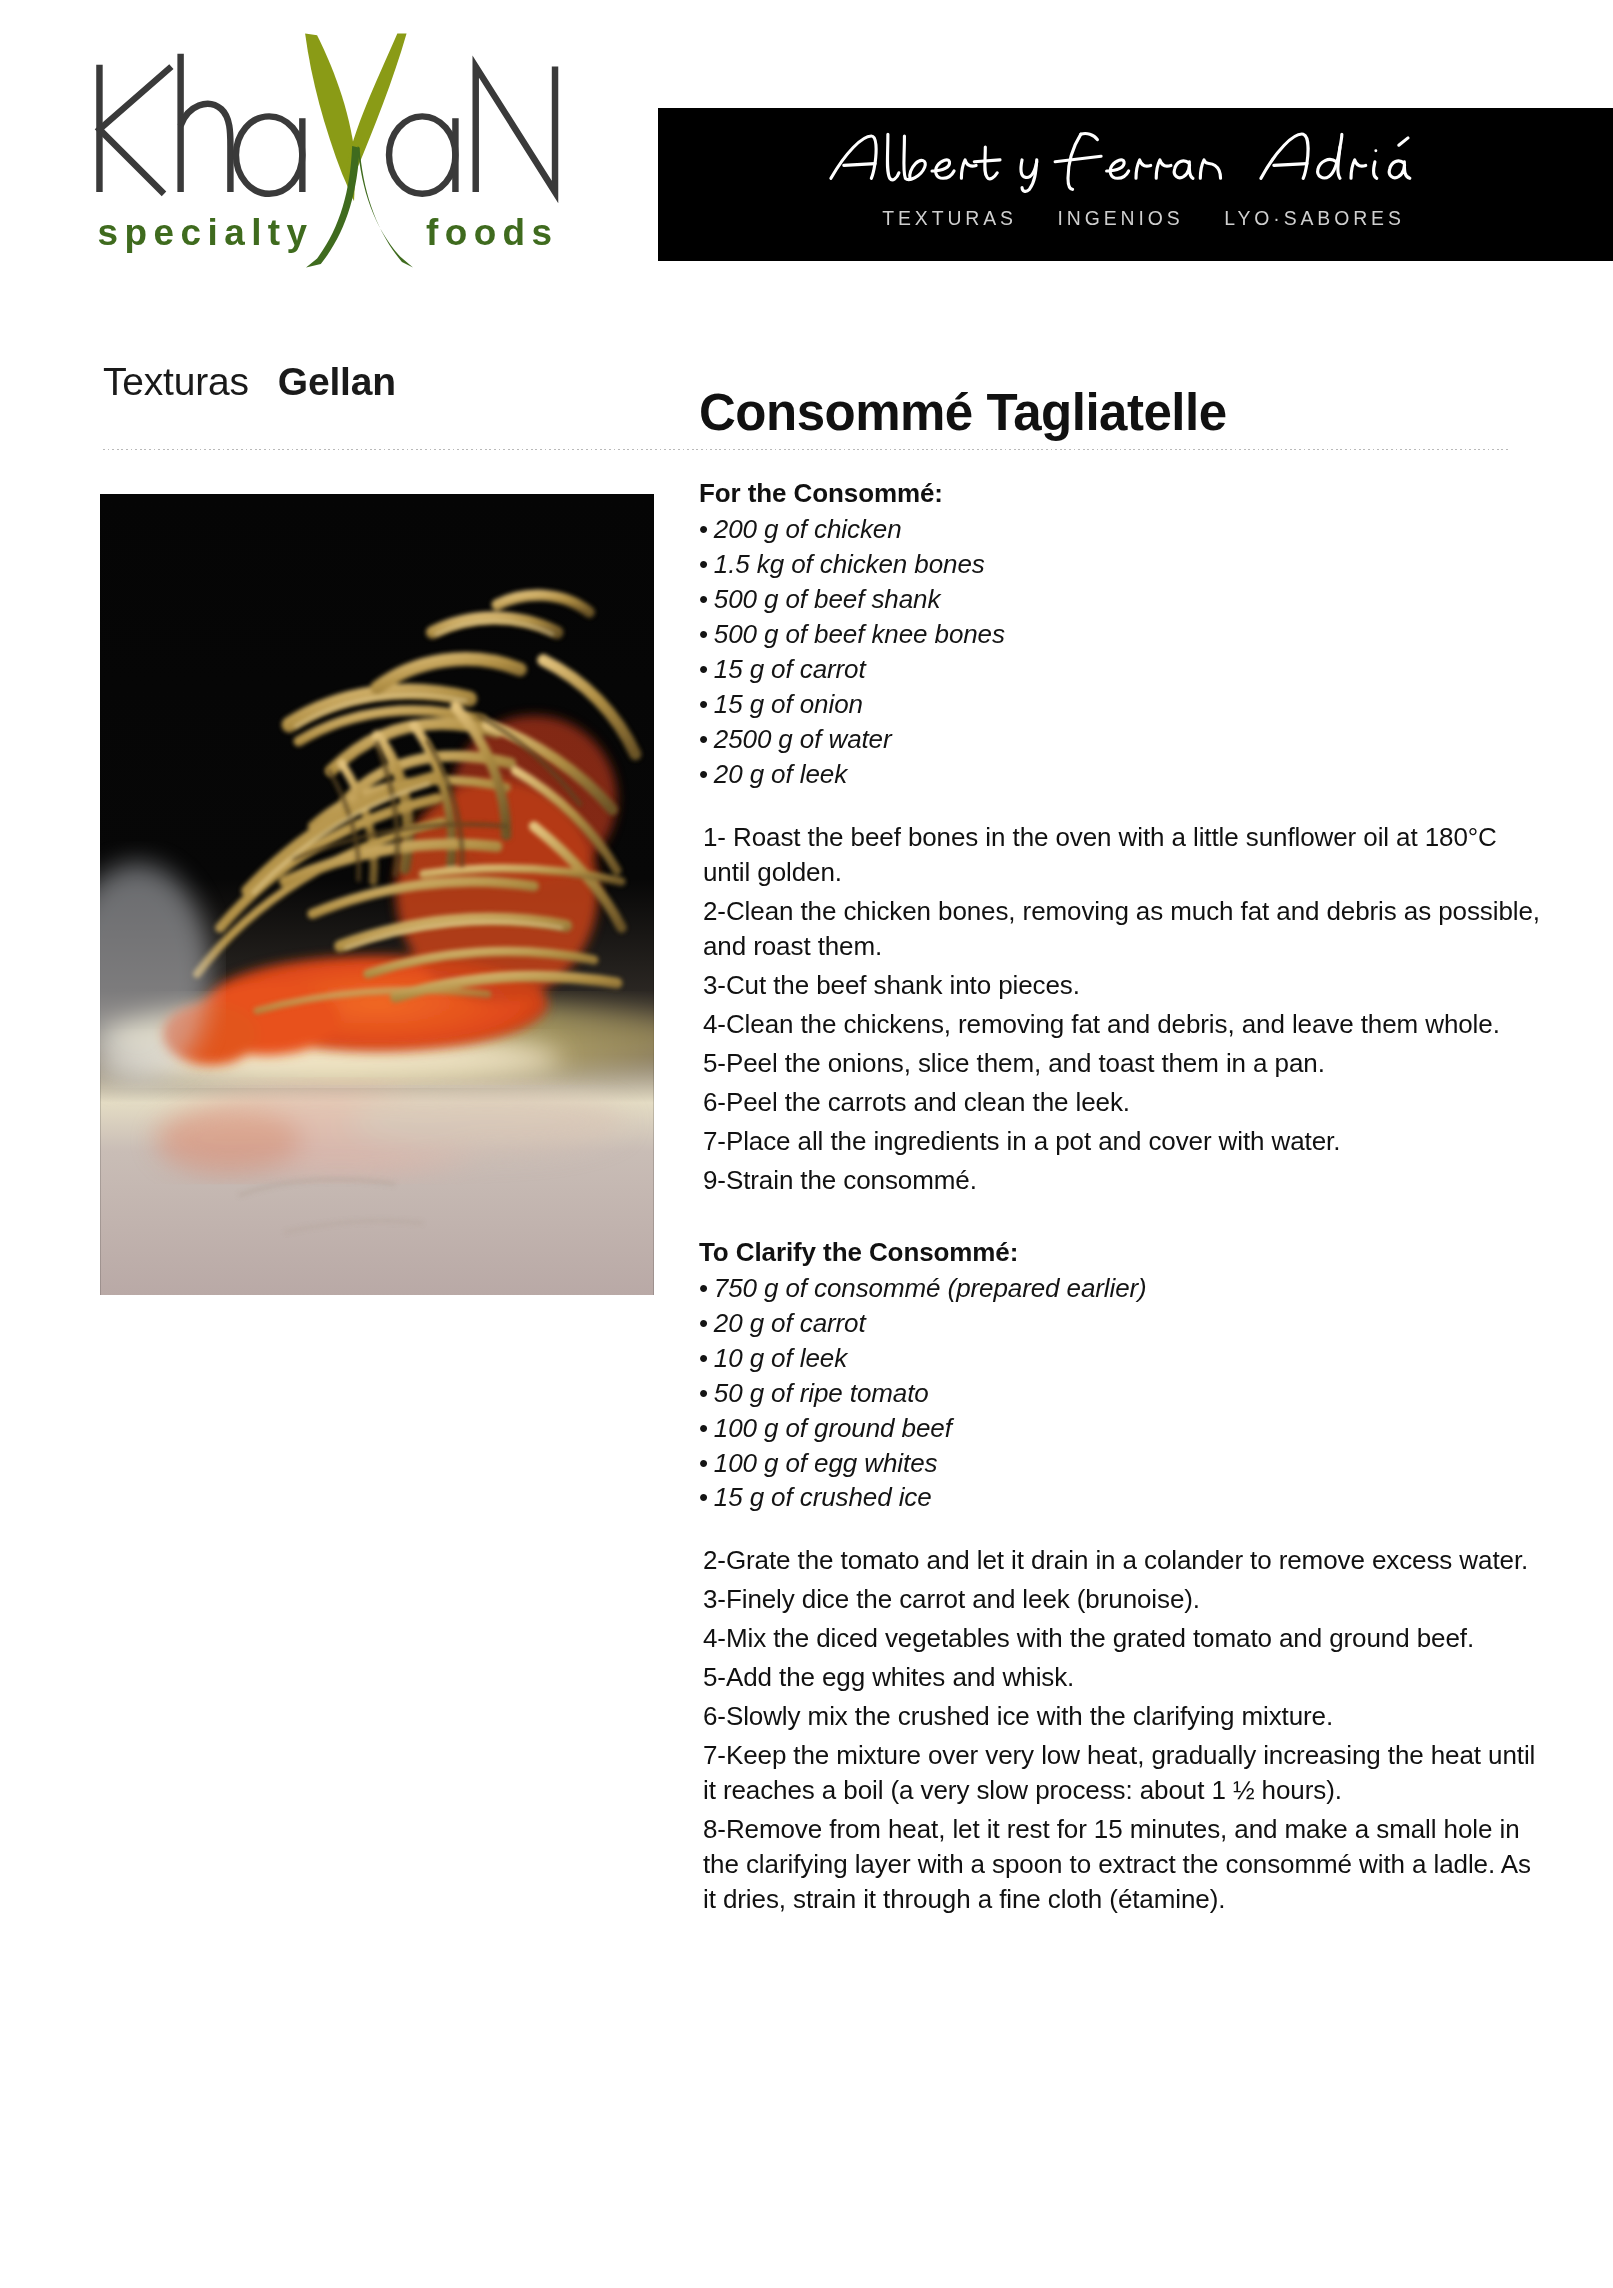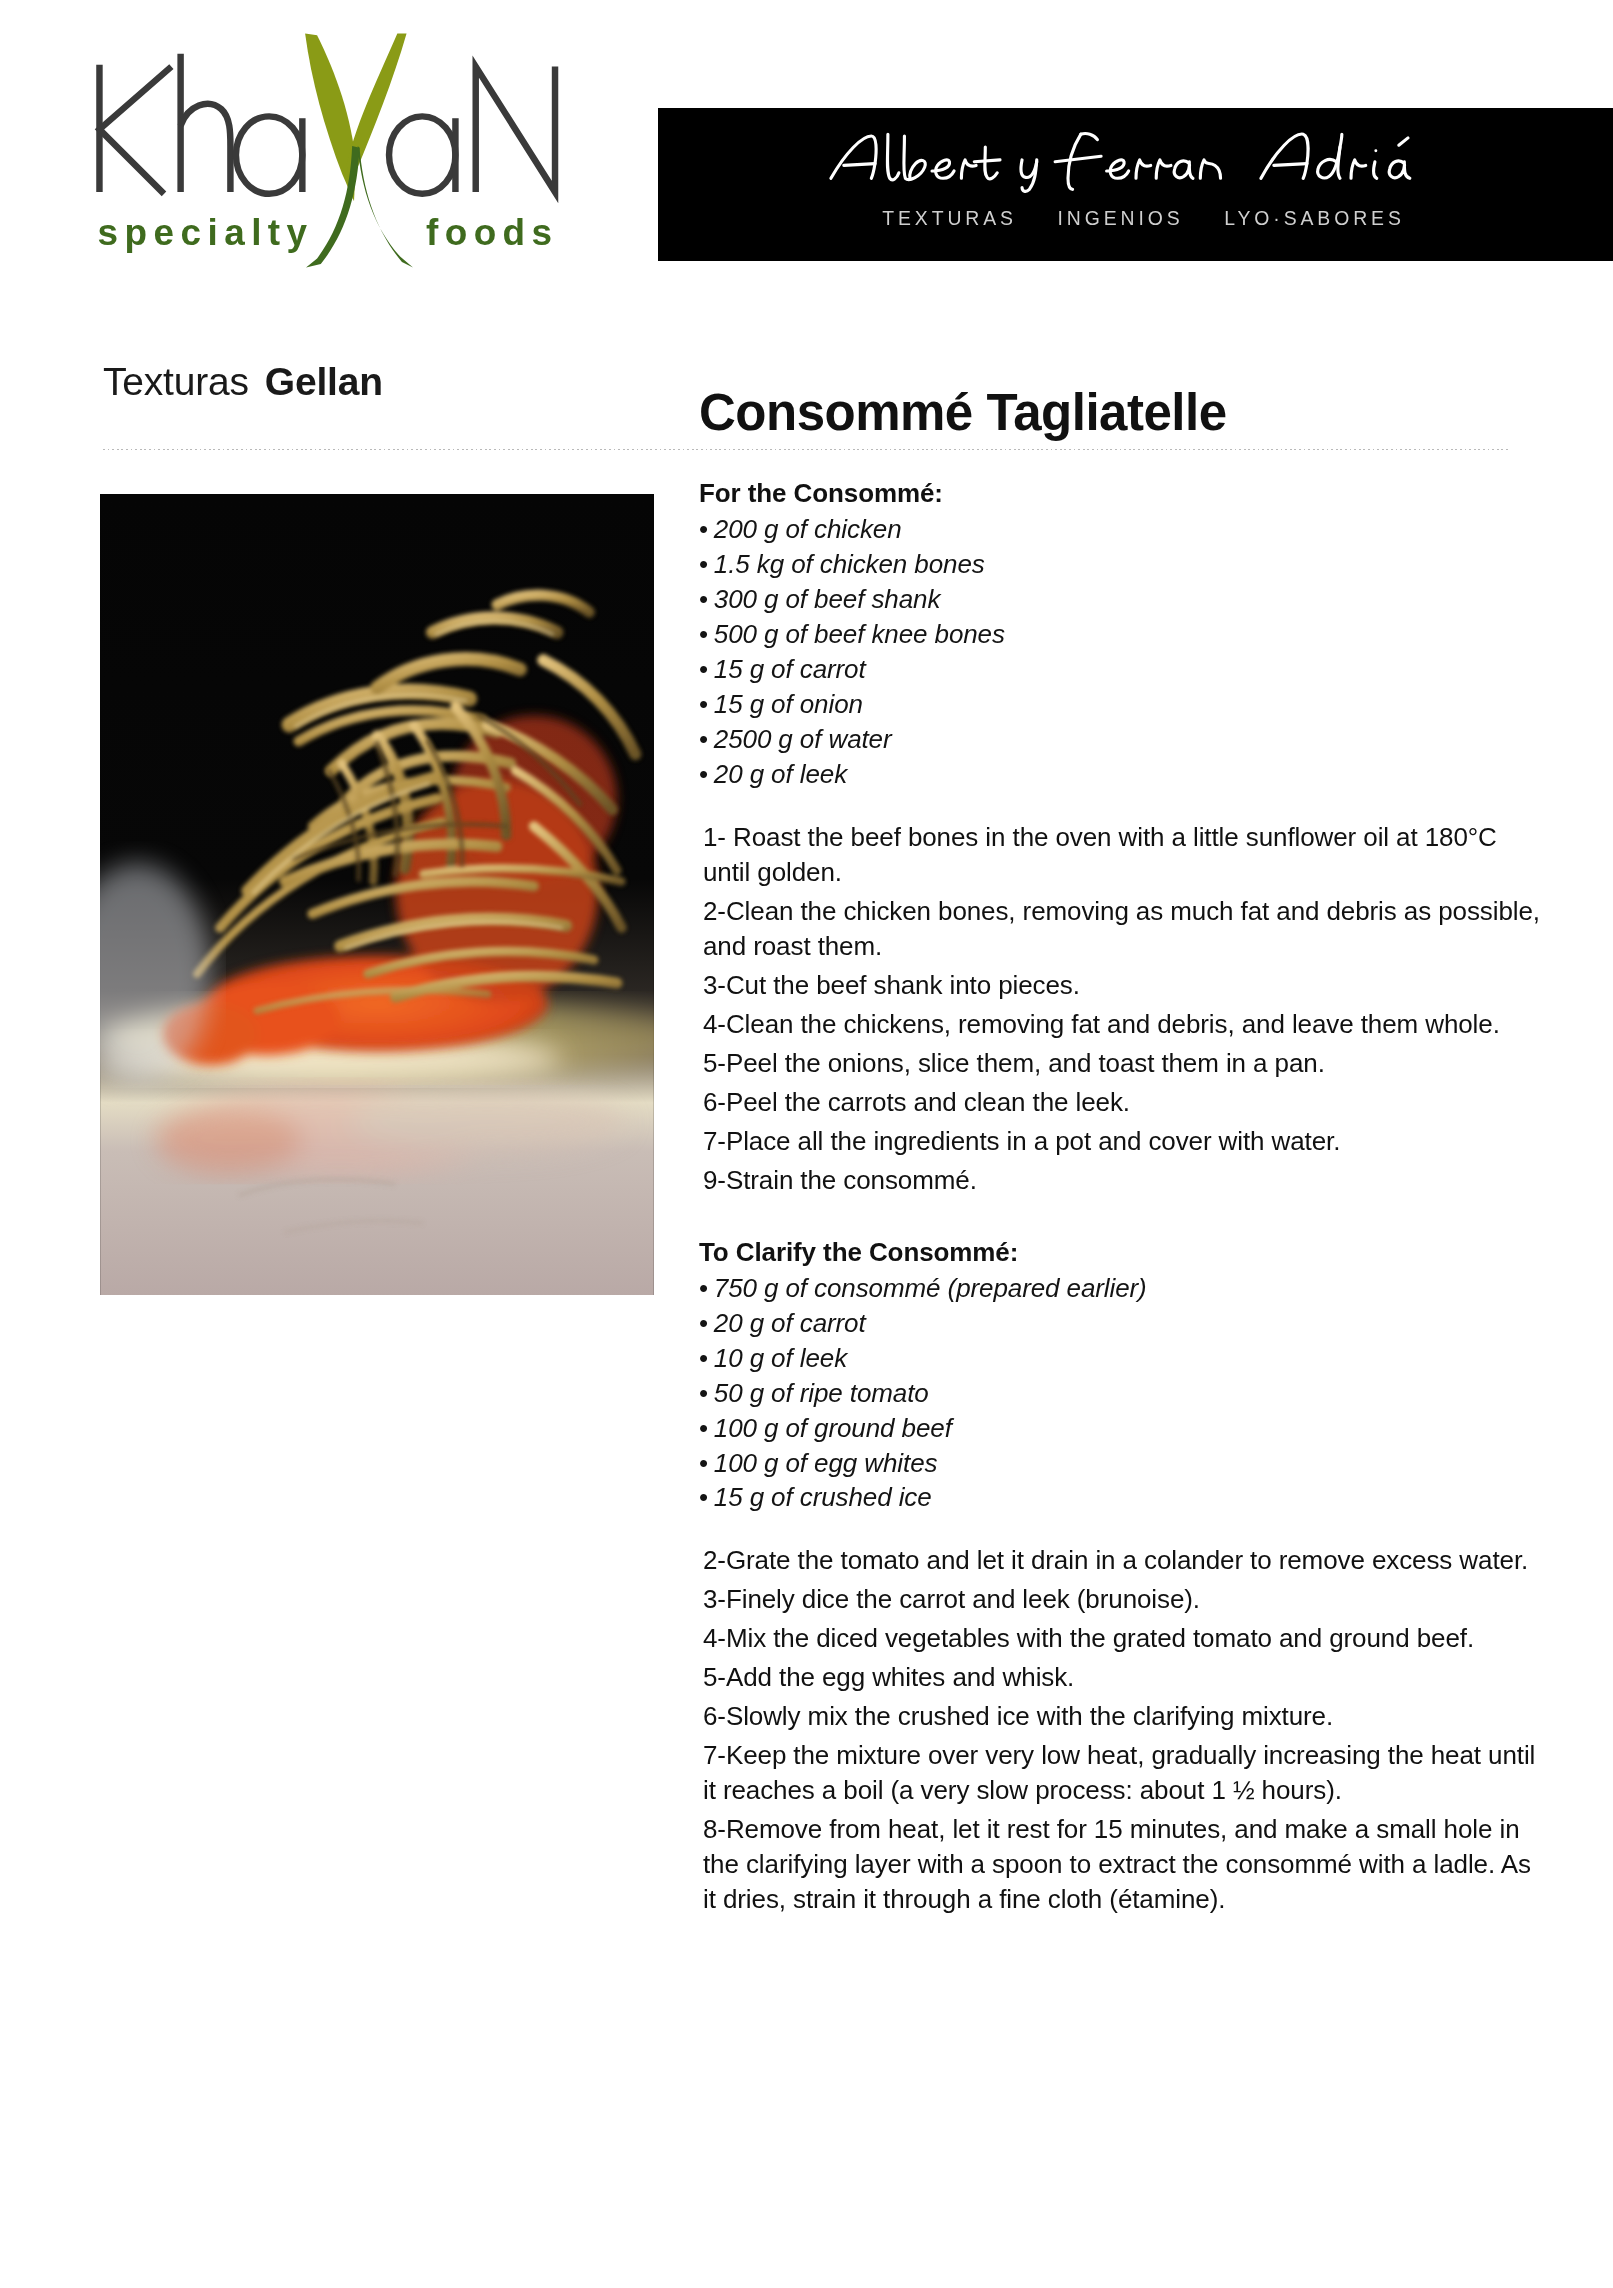--- a/index.html
+++ b/index.html
@@ -79,21 +79,21 @@
   .texturas-label {
     position: absolute;
     left: 103px;
     top: 0;
     font-size: 39px;
     color: #1a1a1a;
     white-space: nowrap;
     letter-spacing: -0.2px;
   }
   .texturas-label .t-light { font-weight: 400; }
-  .texturas-label .t-bold { font-weight: 700; margin-left: 16px; }
+  .texturas-label .t-bold { font-weight: 700; margin-left: 29px; }
 
   .recipe-title {
     position: absolute;
     left: 699px;
     top: -11px;
     font-size: 51px;
     font-weight: 700;
     color: #111111;
     white-space: nowrap;
     letter-spacing: -0.5px;
@@ -383,21 +383,21 @@
     </g>
   </svg>
 </div>
 
 <div class="recipe-col">
 
   <h2 class="section-heading">For the Consommé:</h2>
   <ul class="ingredient-list">
     <li><span class="bullet">•</span><span>200 g of chicken</span></li>
     <li><span class="bullet">•</span><span>1.5 kg of chicken bones</span></li>
-    <li><span class="bullet">•</span><span>300 g of beef shank</span></li>
+    <li><span class="bullet">•</span><span>500 g of beef shank</span></li>
     <li><span class="bullet">•</span><span>500 g of beef knee bones</span></li>
     <li><span class="bullet">•</span><span>15 g of carrot</span></li>
     <li><span class="bullet">•</span><span>15 g of onion</span></li>
     <li><span class="bullet">•</span><span>2500 g of water</span></li>
     <li><span class="bullet">•</span><span>20 g of leek</span></li>
   </ul>
 
   <div class="gap-sm"></div>
 
   <div class="steps-block">

